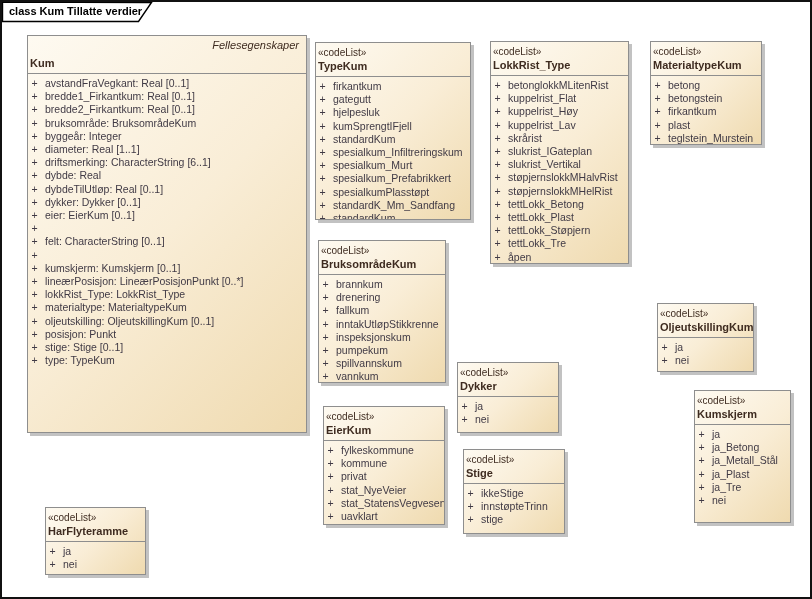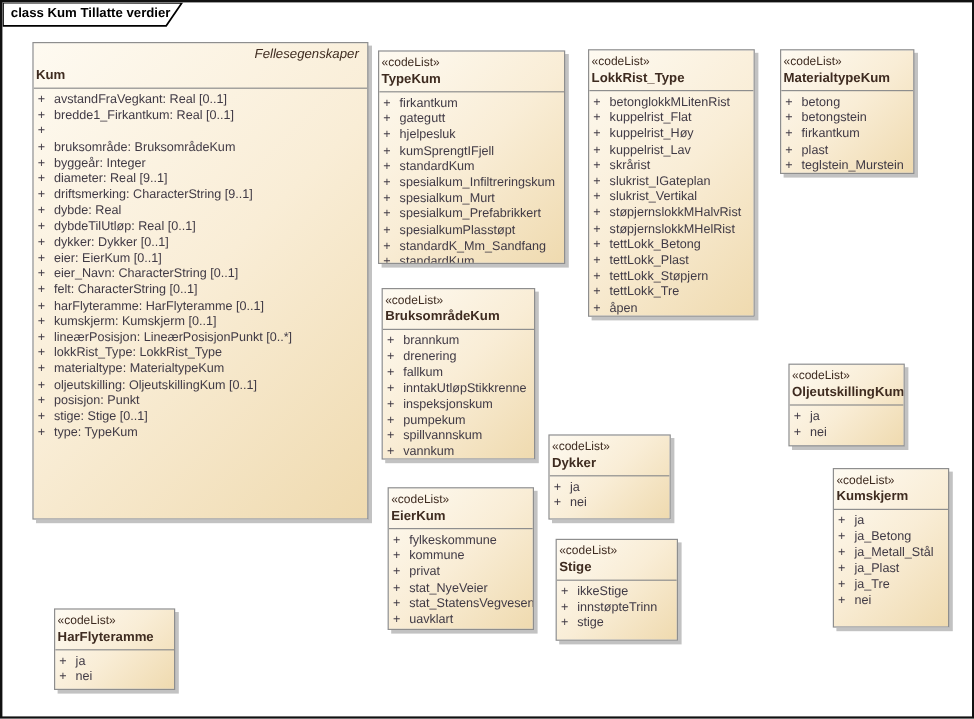--- a/index.html
+++ b/index.html
@@ -41,64 +41,63 @@
         <div class="attr-row">
           <span class="vis">+</span>
           <span class="attr-text">avstandFraVegkant: Real [0..1]</span>
         </div>
         <div class="attr-row">
           <span class="vis">+</span>
           <span class="attr-text">bredde1_Firkantkum: Real [0..1]</span>
         </div>
         <div class="attr-row">
           <span class="vis">+</span>
+          <span class="attr-text">bredde2_Firkantkum: Real [0..1]</span>
         </div>
         <div class="attr-row">
           <span class="vis">+</span>
           <span class="attr-text">bruksområde: BruksområdeKum</span>
         </div>
         <div class="attr-row">
           <span class="vis">+</span>
           <span class="attr-text">byggeår: Integer</span>
         </div>
         <div class="attr-row">
           <span class="vis">+</span>
-          <span class="attr-text">diameter: Real [9..1]</span>
-        </div>
-        <div class="attr-row">
-          <span class="vis">+</span>
-          <span class="attr-text">driftsmerking: CharacterString [9..1]</span>
+          <span class="attr-text">diameter: Real [1..1]</span>
+        </div>
+        <div class="attr-row">
+          <span class="vis">+</span>
+          <span class="attr-text">driftsmerking: CharacterString [6..1]</span>
         </div>
         <div class="attr-row">
           <span class="vis">+</span>
           <span class="attr-text">dybde: Real</span>
         </div>
         <div class="attr-row">
           <span class="vis">+</span>
           <span class="attr-text">dybdeTilUtløp: Real [0..1]</span>
         </div>
         <div class="attr-row">
           <span class="vis">+</span>
           <span class="attr-text">dykker: Dykker [0..1]</span>
         </div>
         <div class="attr-row">
           <span class="vis">+</span>
           <span class="attr-text">eier: EierKum [0..1]</span>
         </div>
         <div class="attr-row">
           <span class="vis">+</span>
-          <span class="attr-text">eier_Navn: CharacterString [0..1]</span>
         </div>
         <div class="attr-row">
           <span class="vis">+</span>
           <span class="attr-text">felt: CharacterString [0..1]</span>
         </div>
         <div class="attr-row">
           <span class="vis">+</span>
-          <span class="attr-text">harFlyteramme: HarFlyteramme [0..1]</span>
         </div>
         <div class="attr-row">
           <span class="vis">+</span>
           <span class="attr-text">kumskjerm: Kumskjerm [0..1]</span>
         </div>
         <div class="attr-row">
           <span class="vis">+</span>
           <span class="attr-text">lineærPosisjon: LineærPosisjonPunkt [0..*]</span>
         </div>
         <div class="attr-row">

